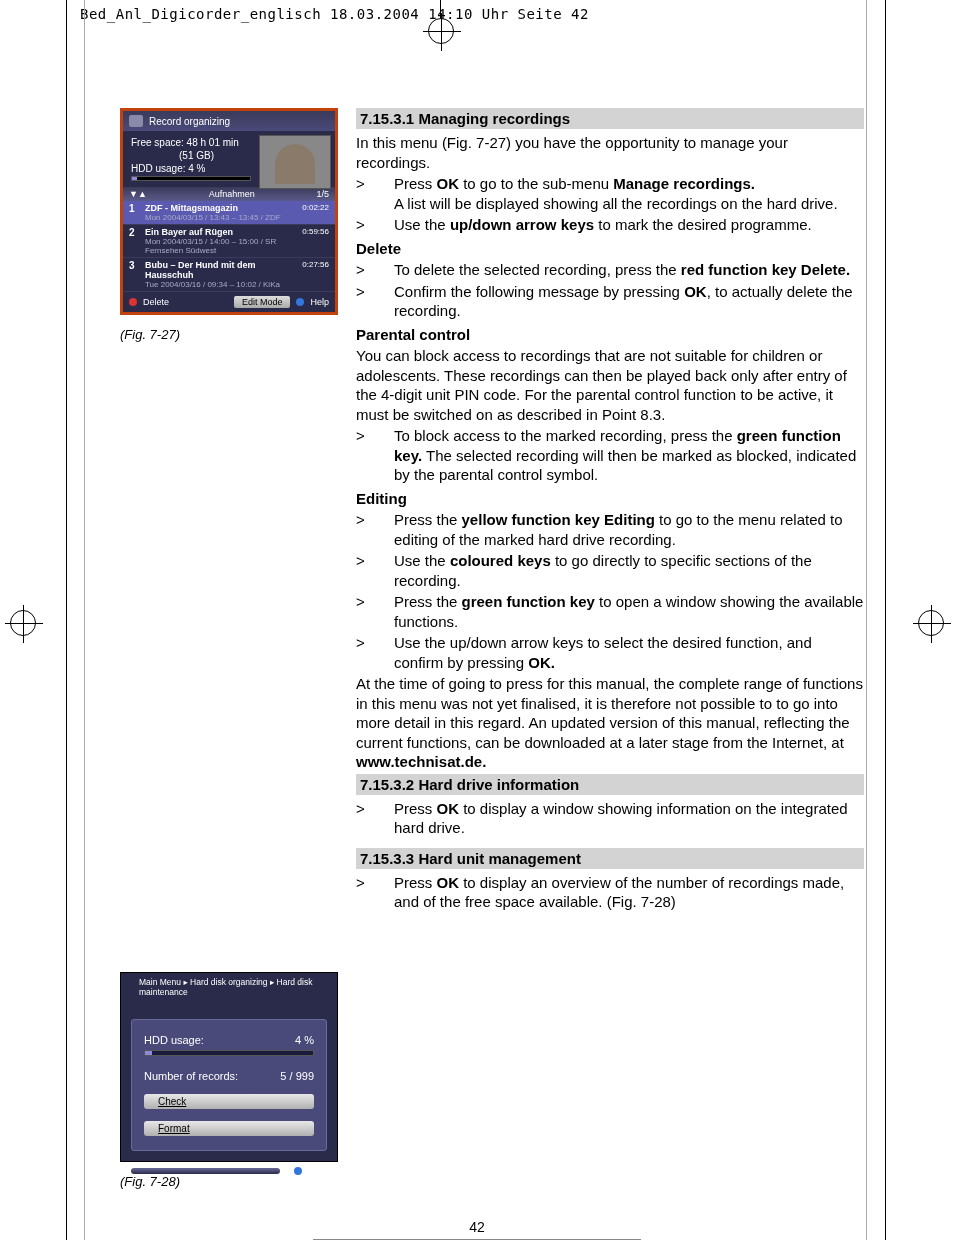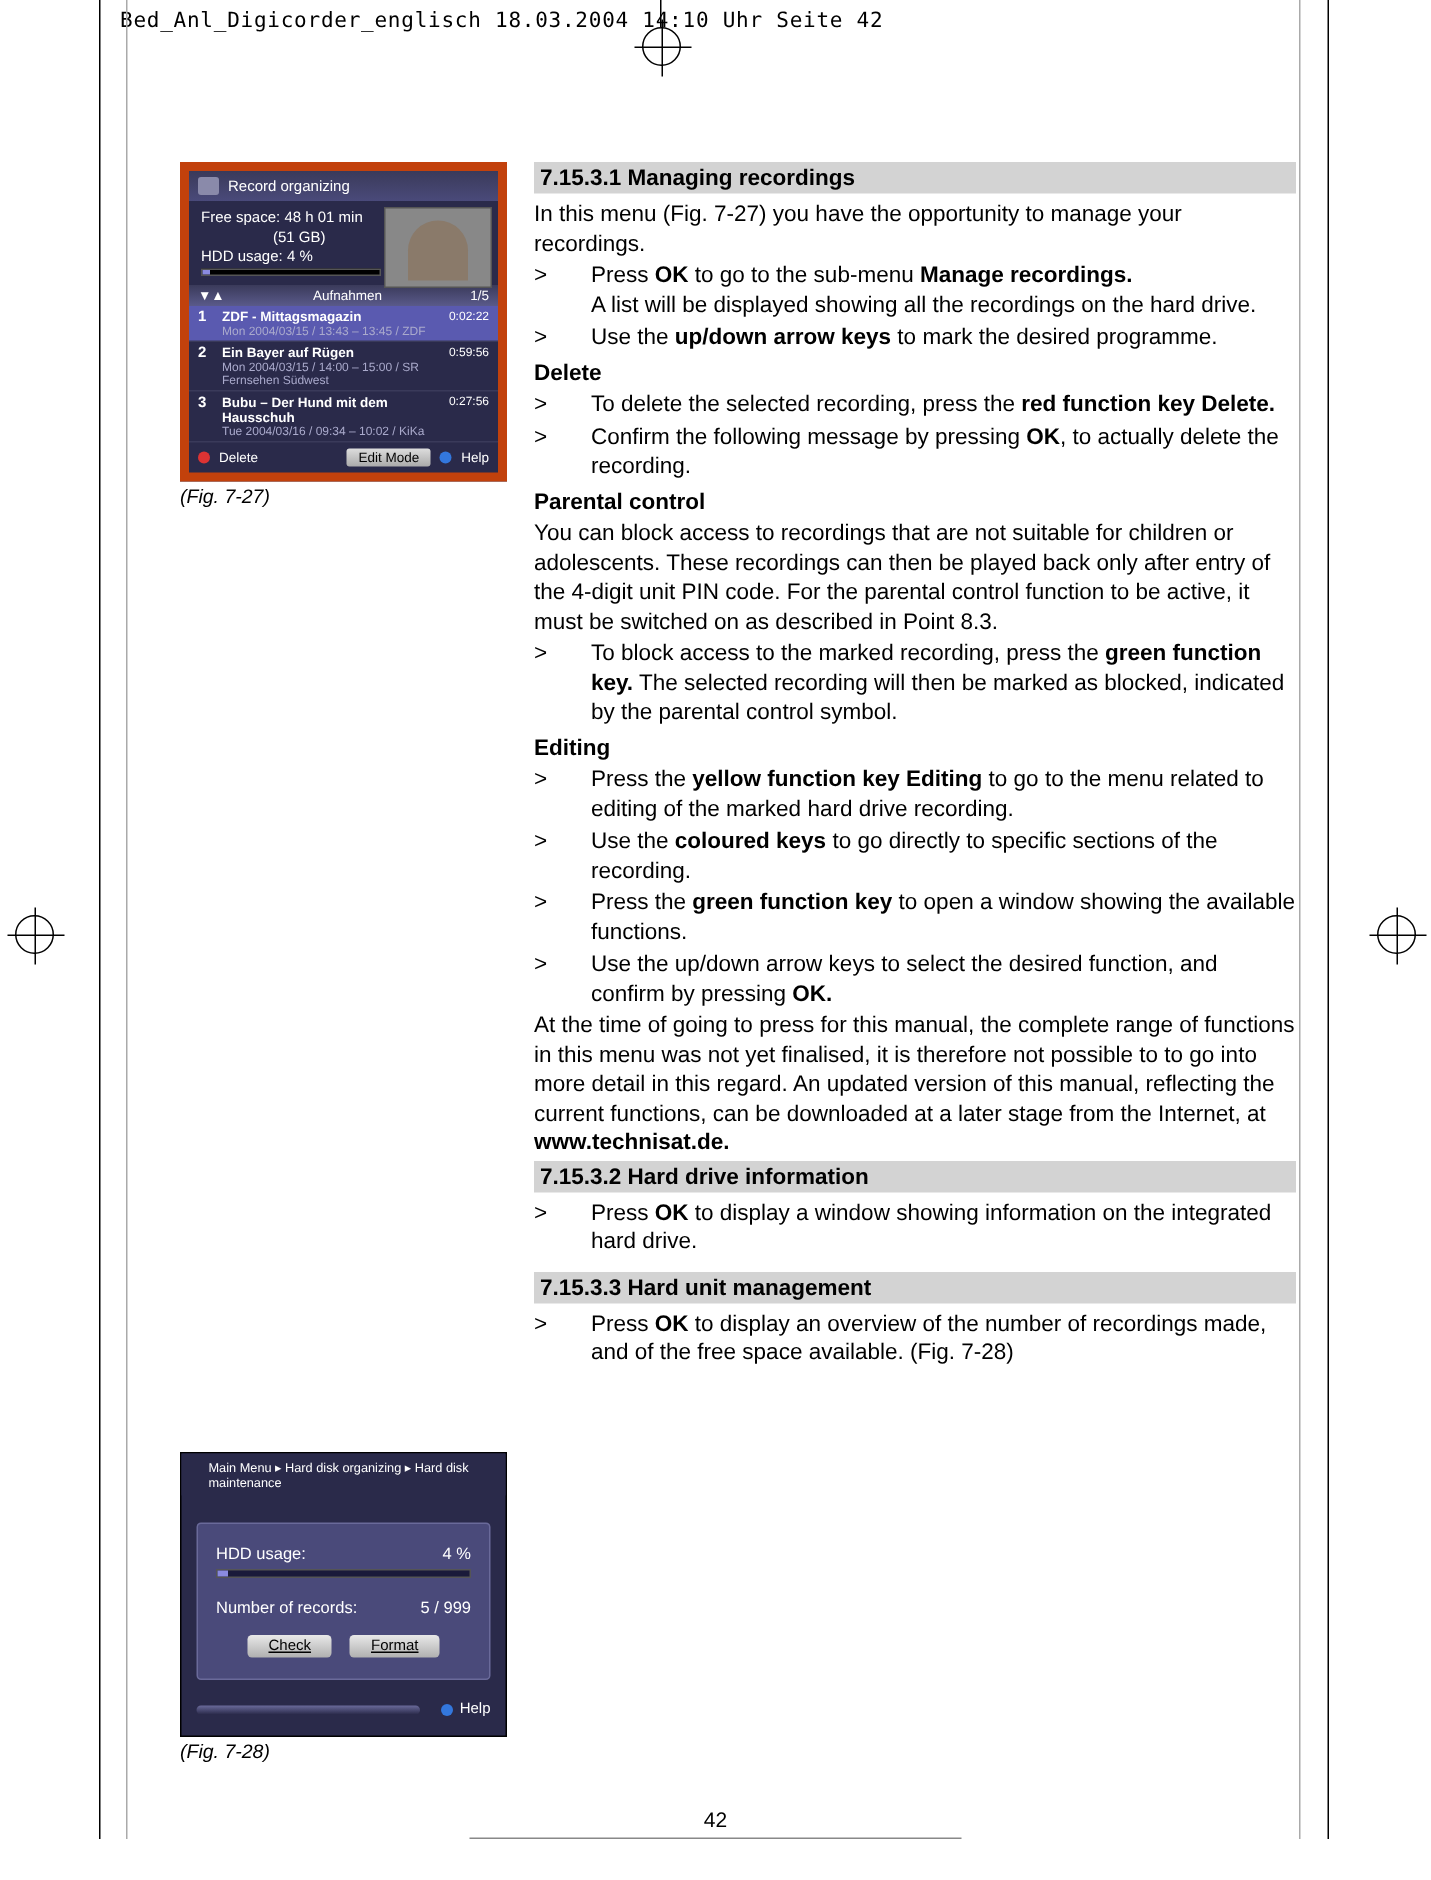--- a/index.html
+++ b/index.html
@@ -16,26 +16,26 @@
   .content { position: relative; margin: 80px 0 0 0; padding: 0 90px 0 120px; display: flex; gap: 18px; }
   .sidebar { width: 218px; flex: 0 0 218px; }
   .main { flex: 1; }
   .section-header { background: #d3d3d3; font-weight: bold; padding: 2px 4px; margin-bottom: 4px; }
   p { margin-bottom: 2px; line-height: 1.3; }
   .bullet-line { display: flex; gap: 26px; margin-bottom: 2px; line-height: 1.3; }
   .bullet-line .marker { width: 12px; flex: 0 0 12px; }
   .bullet-line .text { flex: 1; }
   .sub-bold { font-weight: bold; margin-top: 4px; margin-bottom: 2px; }
   b { font-weight: bold; }
-  .fig-caption { font-style: italic; font-size: 13px; margin-top: 2px; }
+  .fig-caption { font-style: italic; font-size: 13px; margin-top: 12px; }
   .page-num { text-align: center; margin-top: 30px; font-size: 14px; }
   .rule { border-top: 1px solid #888; margin-top: 4px; width: 328px; margin-left: auto; margin-right: auto; }
 
   
-  .fig27 { width: 218px; background: #2a2a4a; color: #fff; font-size: 10px; border: 6px solid #c2410c; }
+  .fig27 { width: 218px; background: #2a2a4a; color: #fff; font-size: 10px; border: 3px solid #c2410c; }
   .fig27 .top { background: linear-gradient(#3a3a5a,#4a4a7a); padding: 4px 6px; display: flex; gap: 6px; align-items: center; }
   .fig27 .hdd-icon { width: 14px; height: 12px; background: #8a8aaa; border-radius: 2px; }
   .fig27 .info-box { background: #2a2a4a; padding: 6px 8px; position: relative; }
   .fig27 .preview { position: absolute; right: 4px; top: 4px; width: 72px; height: 54px; background: #888; border: 1px solid #555; overflow: hidden; }
   .fig27 .preview .man { width: 40px; height: 40px; background: #8a7a6a; border-radius: 50% 50% 0 0; margin: 8px auto 0; }
   .fig27 .info-box .line { margin-bottom: 2px; }
   .fig27 .bar { width: 120px; height: 5px; background: #000; border: 1px solid #555; margin-top: 2px; position: relative; }
   .fig27 .bar::before { content:''; position:absolute; left:0; top:0; width:4%; height:100%; background:#8a8ae0; }
   .fig27 .list-header { background: linear-gradient(#3a3a5a,#5a5a8a); padding: 2px 6px; display:flex; justify-content: space-between; font-size: 9px; }
   .fig27 .row { display: flex; padding: 2px 6px; border-bottom: 1px solid #3a3a5a; gap: 6px; }
@@ -51,21 +51,21 @@
   .fig27 .blue { background: #37d; }
   .fig27 .btn27 { background: linear-gradient(#ddd,#aaa); color: #000; padding: 1px 8px; border-radius: 2px; font-size: 9px; }
 
   
   .fig28 { width: 218px; height: 190px; background: #2a2a4a; color: #fff; font-size: 10px; border: 1px solid #000; margin-top: 630px; }
   .fig28 .crumb { padding: 4px 18px; font-size: 8.5px; background: #2a2a4a; }
   .fig28 .panel { margin: 18px 10px 10px; background: #4a4a7a; border: 1px solid #6a6a9a; border-radius: 3px; padding: 14px 12px; }
   .fig28 .metric { display: flex; justify-content: space-between; font-size: 11px; margin-bottom: 4px; }
   .fig28 .bar28 { height: 6px; background: #1a1a3a; border: 1px solid #555; margin-bottom: 14px; position: relative; }
   .fig28 .bar28::before { content:''; position:absolute; left:0; top:0; width:4%; height:100%; background:#8a8ae0; }
-  .fig28 .btns { display: flex; gap: 12px; justify-content: center; margin-top: 12px; }
+  .fig28 .btns { display: flex; gap: 12px; justify-content: center; margin-top: 12px; flex-direction: column; }
   .fig28 .btn28 { background: linear-gradient(#e8e8e8,#b0b0b0); color: #000; padding: 2px 14px; border-radius: 3px; font-size: 10px; text-decoration: underline; }
   .fig28 .footer { display: flex; justify-content: flex-end; padding: 4px 10px 6px; font-size: 10px; align-items: center; gap: 4px; }
   .fig28 .f-bar { flex:1; height: 6px; background: linear-gradient(#6a6a9a,#2a2a4a); border-radius: 3px; margin-right: 10px; }
 
   .side-cross-l, .side-cross-r { position: absolute; top: 610px; width: 26px; height: 26px; border: 1px solid #000; border-radius: 50%; }
   .side-cross-l { left: 10px; } .side-cross-r { right: 10px; }
   .side-cross-l::before, .side-cross-l::after, .side-cross-r::before, .side-cross-r::after { content:''; position:absolute; background:#000; }
   .side-cross-l::before, .side-cross-r::before { left:12px; top:-6px; width:1px; height:38px; }
   .side-cross-l::after, .side-cross-r::after { top:12px; left:-6px; width:38px; height:1px; }
 </style>

